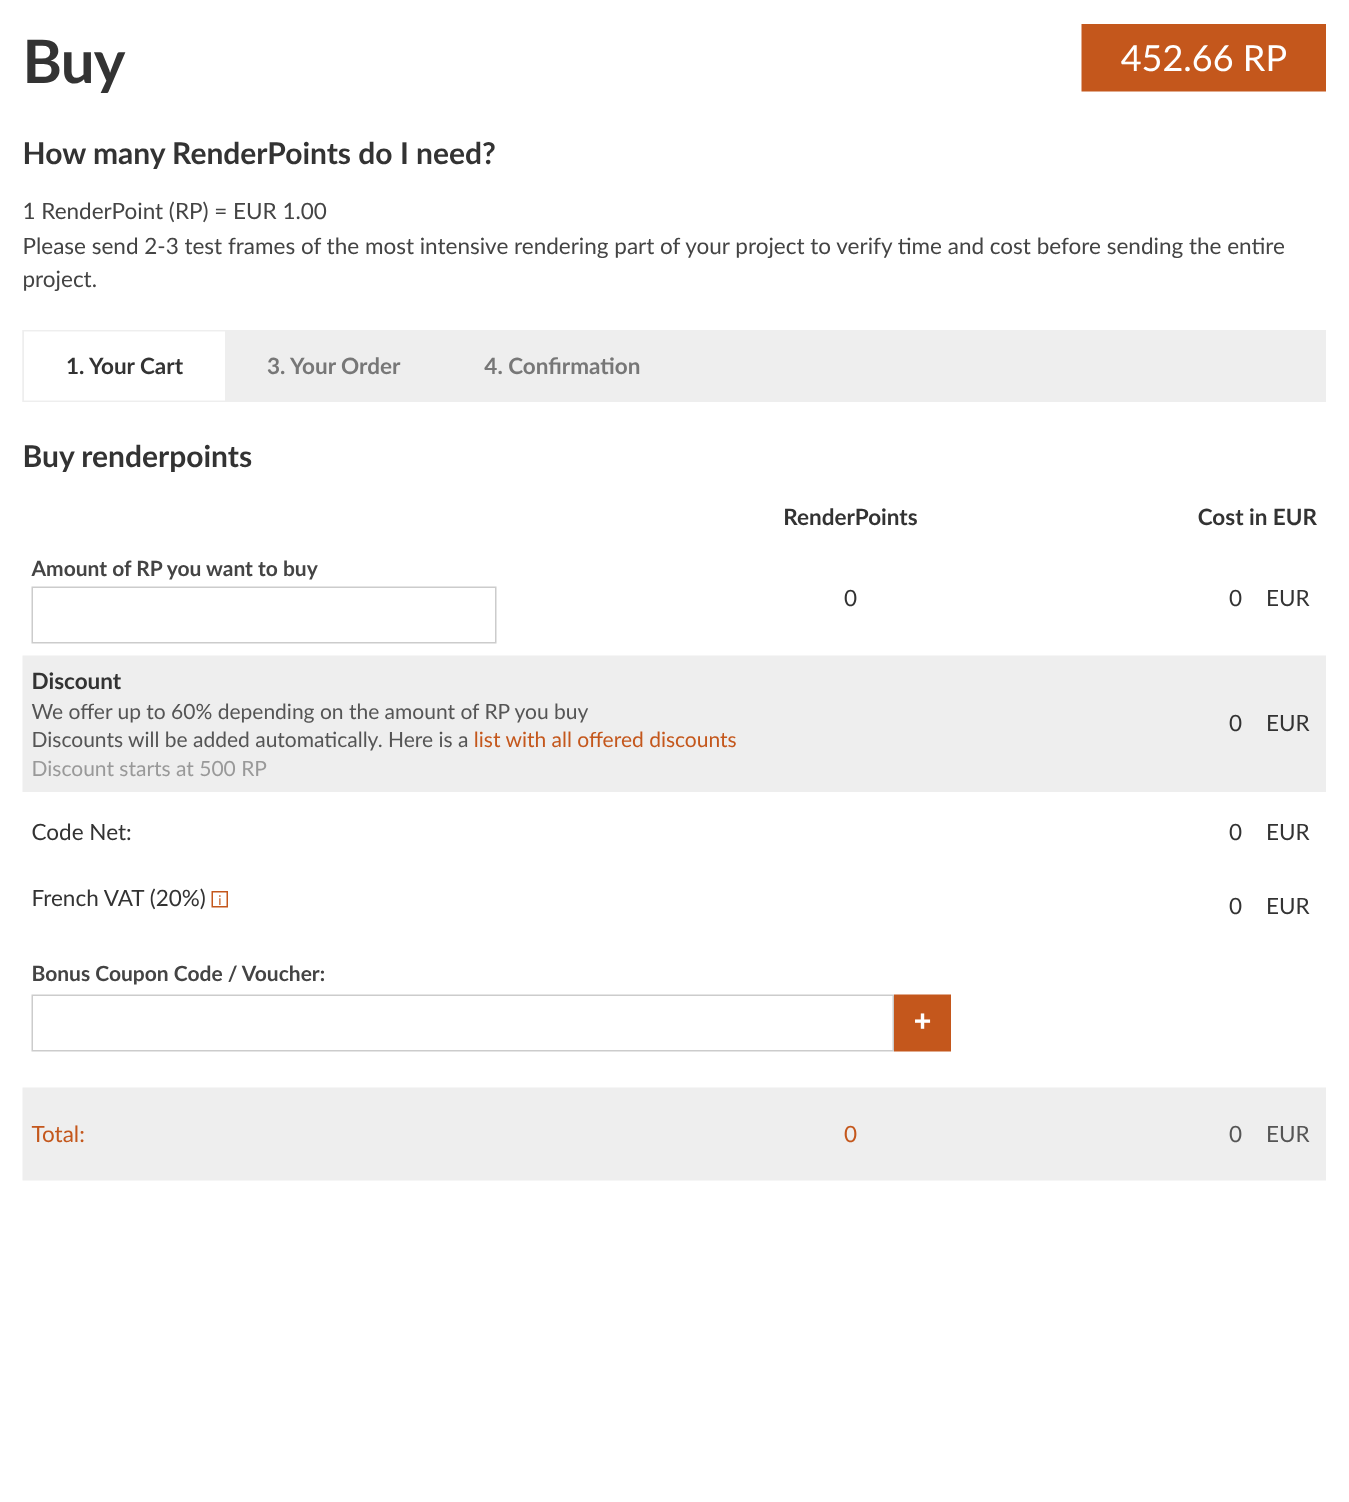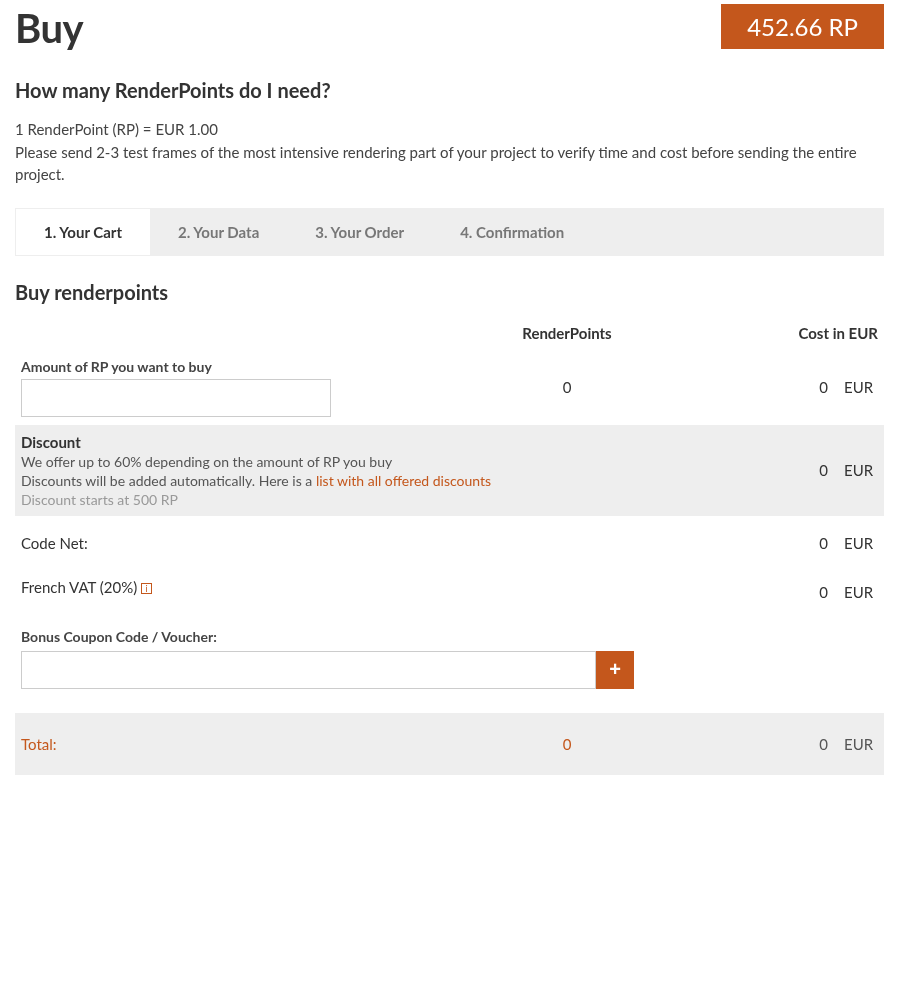--- a/index.html
+++ b/index.html
@@ -1,19 +1,19 @@
 <!DOCTYPE html>
 <html><head>
 <meta charset="utf-8">
 <style>
   * { box-sizing: border-box; margin: 0; padding: 0; }
   body { font-family: "Segoe UI", "Lato", Arial, sans-serif; color: #333; width: 899px; background:#fff; }
   .container { padding: 0 15px 30px 15px; }
 
-  .hdr-row { display:flex; justify-content:space-between; align-items:flex-start; padding-top:4px;}
+  .hdr-row { display:flex; justify-content:space-between; align-items:flex-start; padding-top:16px;}
   .title { font-size: 40px; font-weight: 700; color:#333; letter-spacing:-0.5px;}
   .balance-badge { background:#c4571c; color:#fff; font-size:24px; padding:8px 26px; font-weight:400;}
 
   h3.sub { font-size:20px; font-weight:700; margin:26px 0 16px 0; color:#333;}
   .intro { font-size:15px; color:#444; line-height:1.5;}
   .intro a { color:#c4571c; text-decoration:none;}
 
   .tabs { display:flex; background:#eee; margin:22px 0 0 0; border:1px solid #eee;}
   .tabs .tab { flex:none; padding:14px 28px; font-size:15px; font-weight:700; color:#777; cursor:pointer;}
   .tabs .tab.active { background:#fff; color:#333;}
@@ -67,21 +67,20 @@
   </div>
 
   <h3 class="sub">How many RenderPoints do I need?</h3>
   <div class="intro">
     <div>1 RenderPoint (RP) = EUR 1.00</div>
     <div>Please send 2-3 test frames of the most intensive rendering part of your project to verify time and cost before sending the entire project.</div>
   </div>
 
   <div class="tabs">
     <div class="tab active">1. Your Cart</div>
-    <div class="tab">2. Your Data</div>
     <div class="tab">3. Your Order</div>
     <div class="tab">4. Confirmation</div>
   </div>
 
   <h3 class="sect">Buy renderpoints</h3>
 
   <table class="cart">
     <tbody>
         <tr>
       <th style="width:42%"></th>

